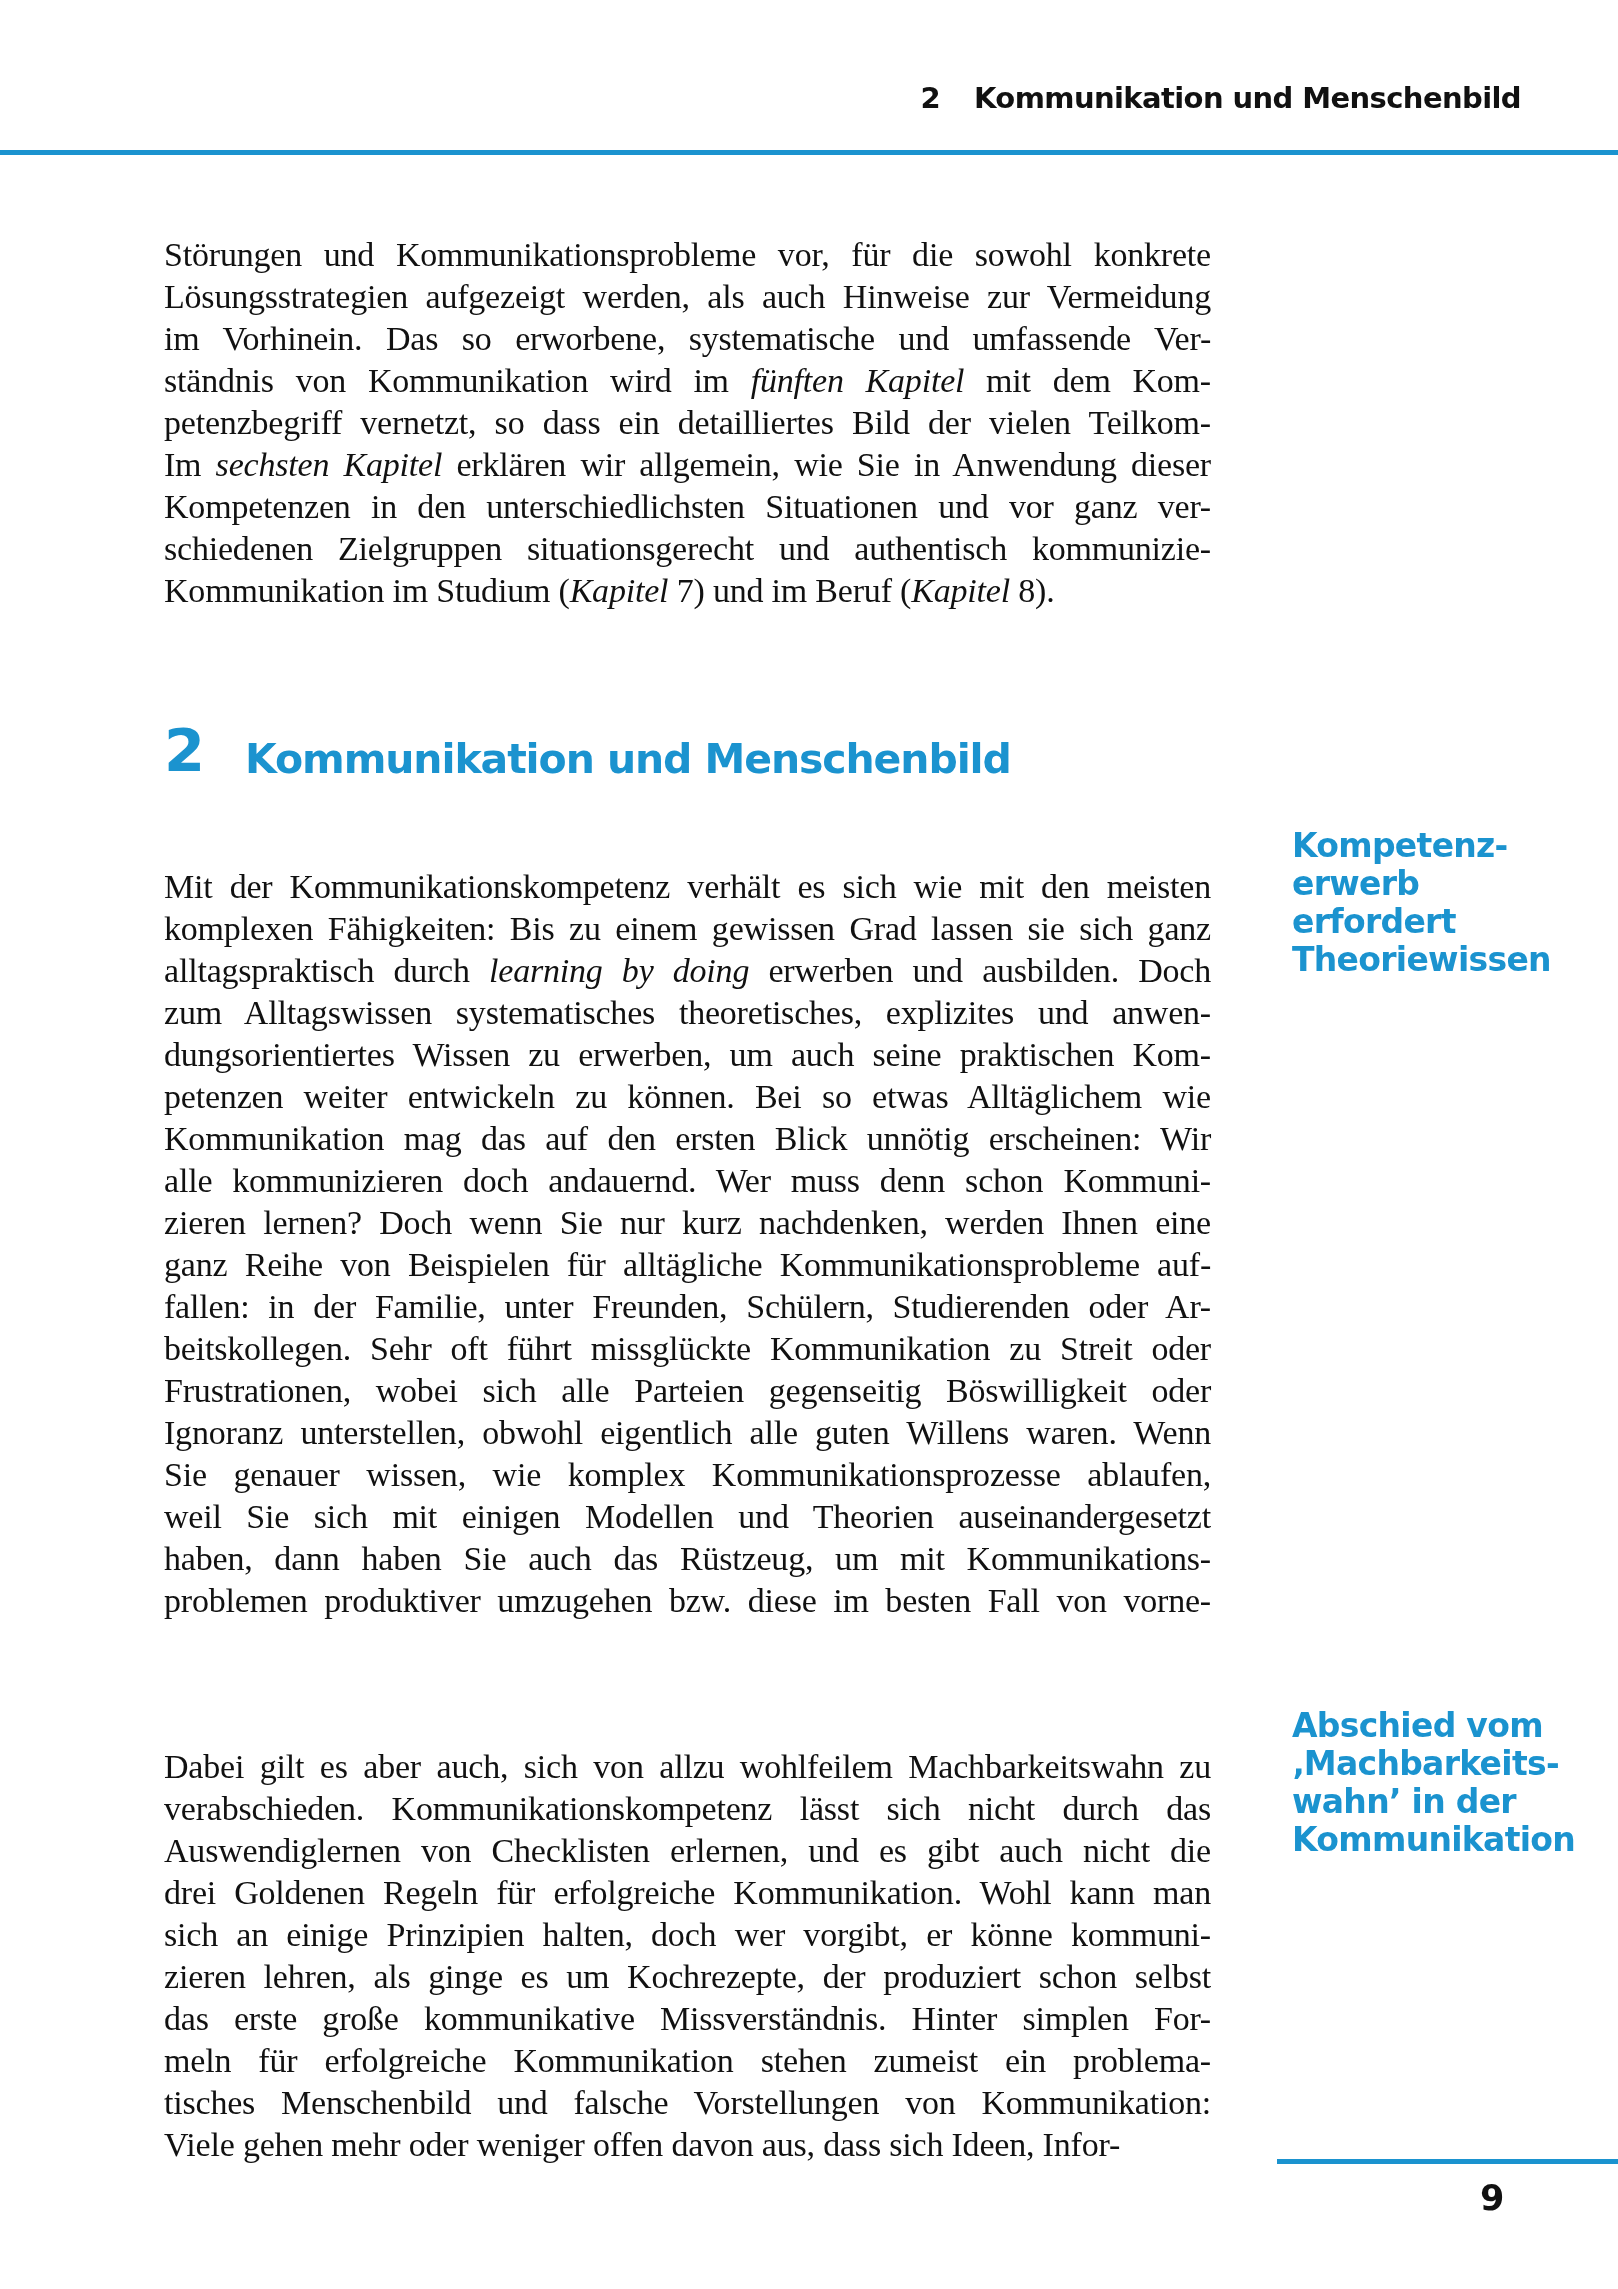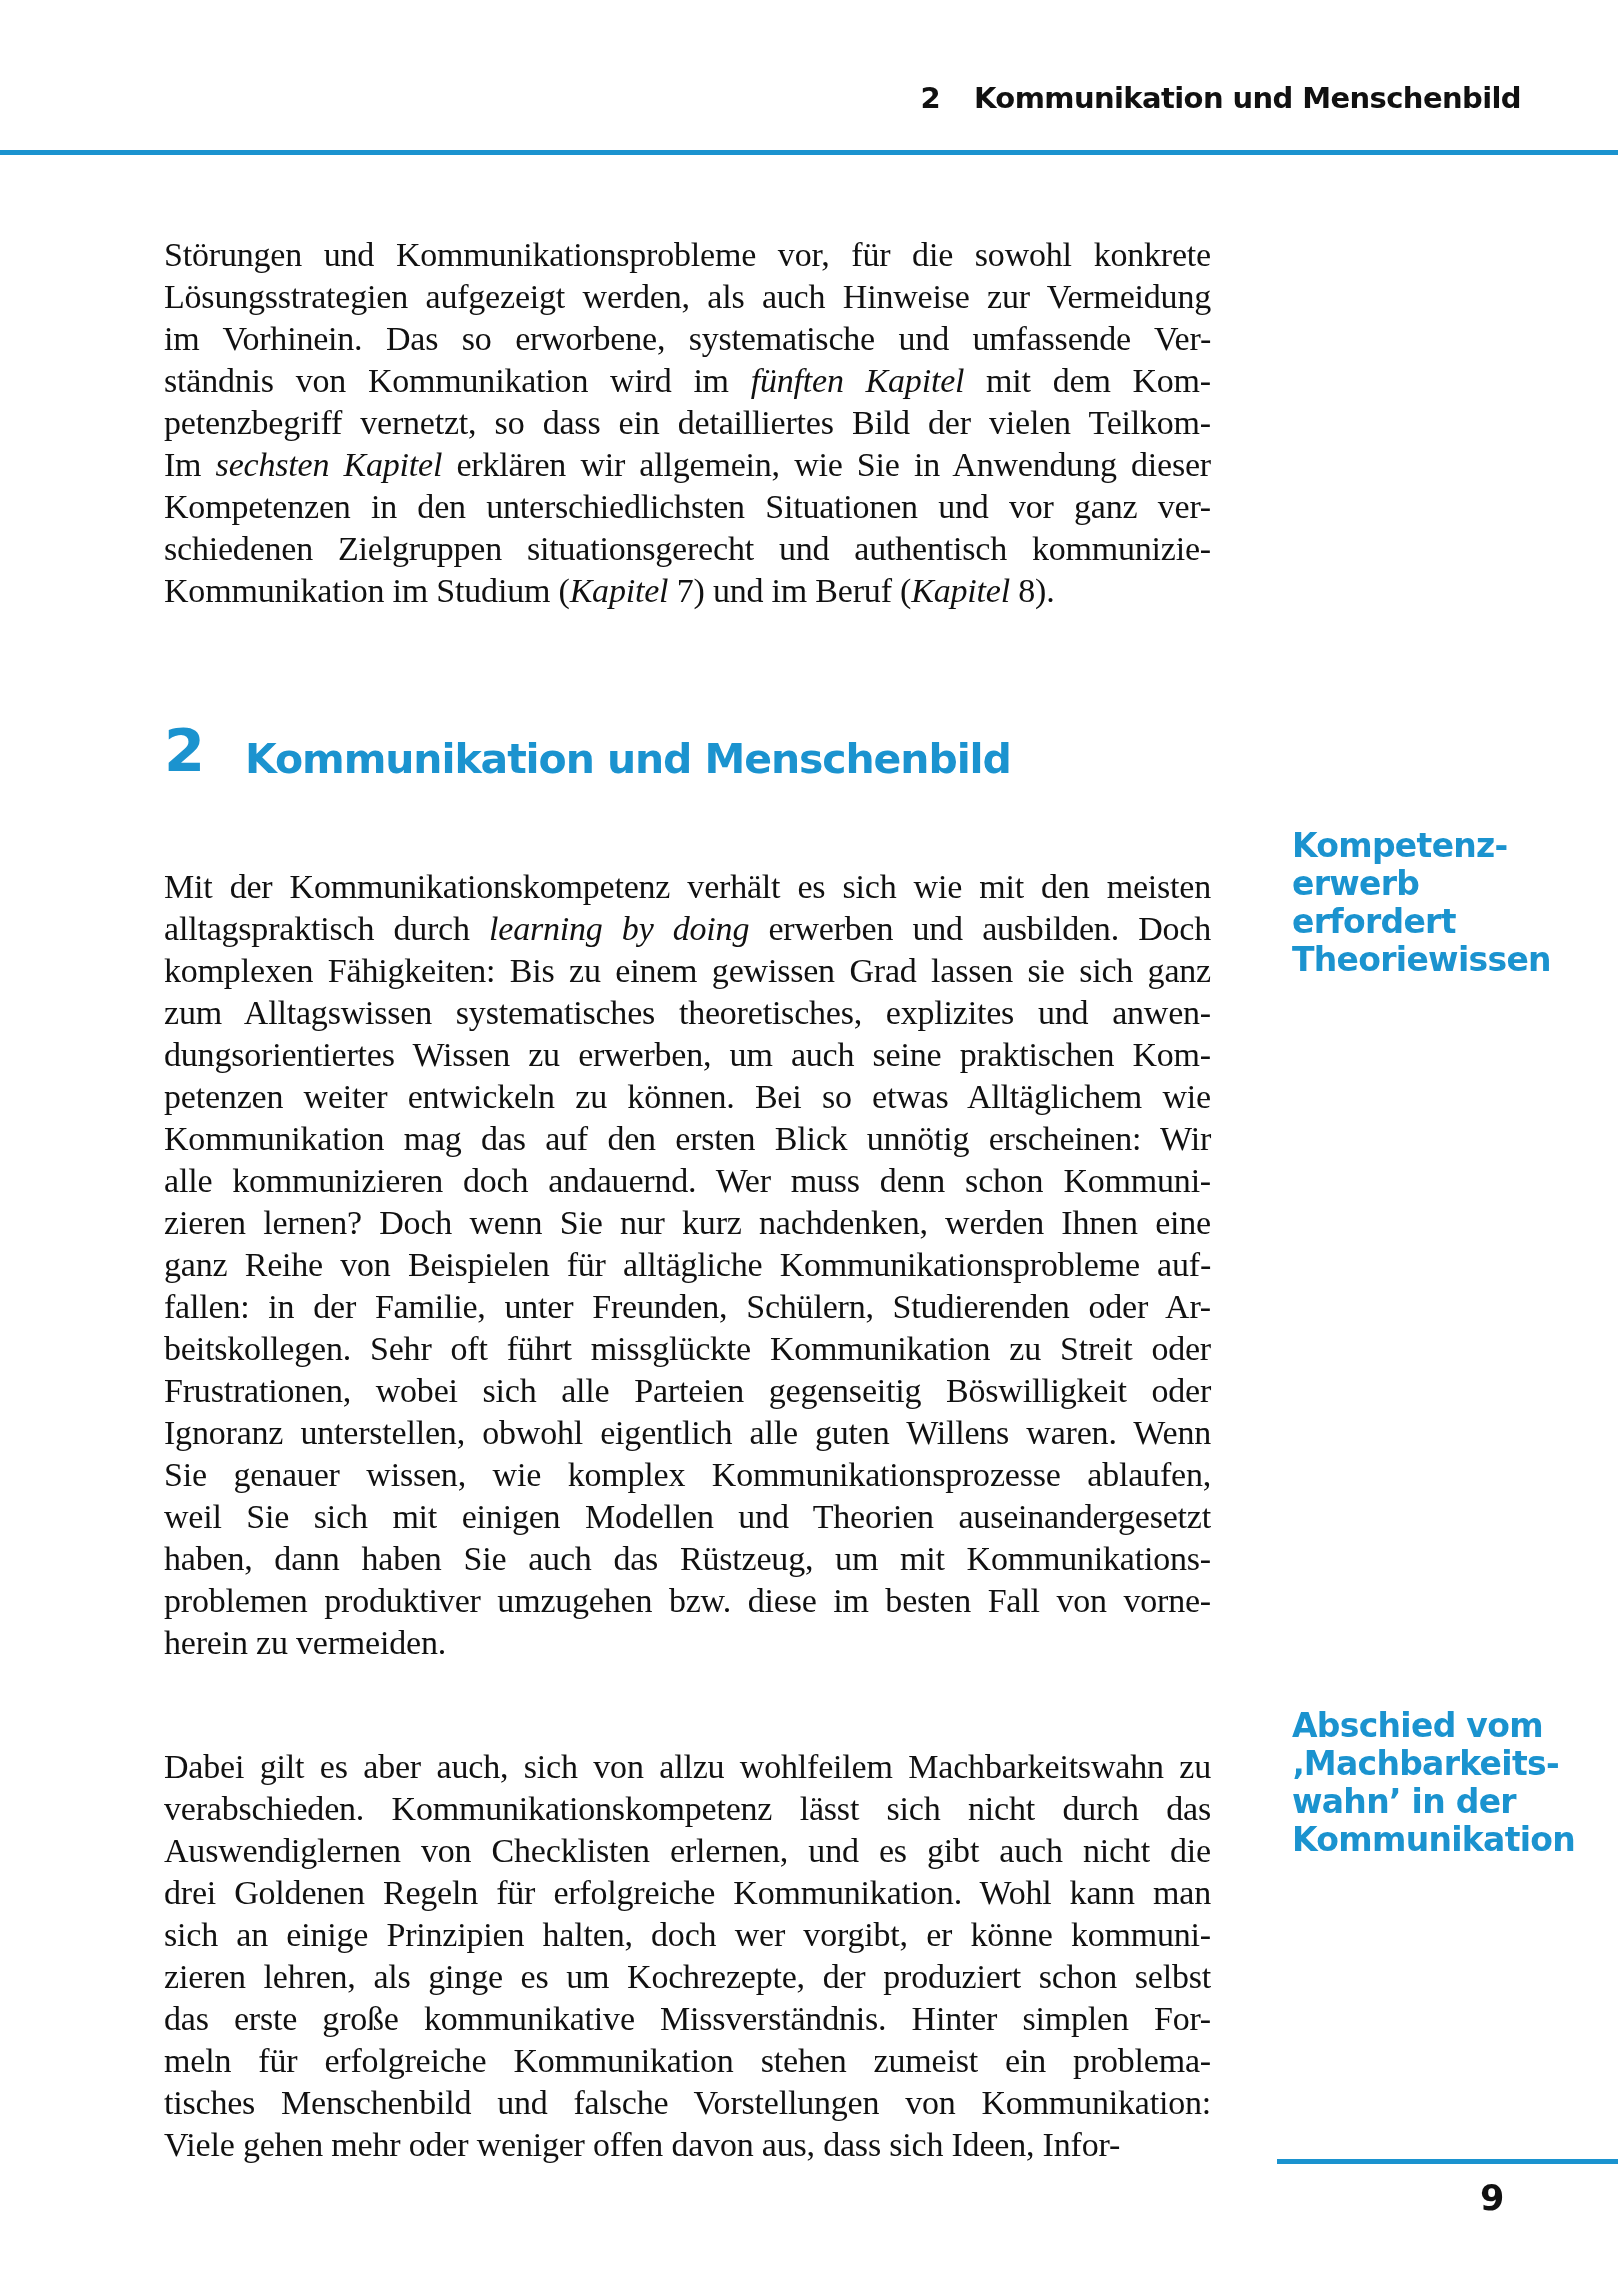--- a/index.html
+++ b/index.html
@@ -76,38 +76,37 @@
       <span class="line last">Kommunikation im Studium (<em>Kapitel</em> 7) und im Beruf (<em>Kapitel</em> 8).</span>
     </div>
 
   <div class="sec-head">
     <span class="num">2</span>
     <span class="title">Kommunikation und Menschenbild</span>
   </div>
 
   <div class="body-text p2">
       <span class="line">Mit der Kommunikationskompetenz verhält es sich wie mit den meisten</span>
+      <span class="line">komplexen Fähigkeiten: Bis zu einem gewissen Grad lassen sie sich ganz</span>
       <span class="line">alltagspraktisch durch <em>learning by doing</em> erwerben und ausbilden. Doch</span>
-      <span class="line">komplexen Fähigkeiten: Bis zu einem gewissen Grad lassen sie sich ganz</span>
       <span class="line">zum Alltagswissen systematisches theoretisches, explizites und anwen-</span>
       <span class="line">dungsorientiertes Wissen zu erwerben, um auch seine praktischen Kom-</span>
       <span class="line">petenzen weiter entwickeln zu können. Bei so etwas Alltäglichem wie</span>
       <span class="line">Kommunikation mag das auf den ersten Blick unnötig erscheinen: Wir</span>
       <span class="line">alle kommunizieren doch andauernd. Wer muss denn schon Kommuni-</span>
       <span class="line">zieren lernen? Doch wenn Sie nur kurz nachdenken, werden Ihnen eine</span>
       <span class="line">ganz Reihe von Beispielen für alltägliche Kommunikationsprobleme auf-</span>
       <span class="line">fallen: in der Familie, unter Freunden, Schülern, Studierenden oder Ar-</span>
       <span class="line">beitskollegen. Sehr oft führt missglückte Kommunikation zu Streit oder</span>
       <span class="line">Frustrationen, wobei sich alle Parteien gegenseitig Böswilligkeit oder</span>
       <span class="line">Ignoranz unterstellen, obwohl eigentlich alle guten Willens waren. Wenn</span>
       <span class="line">Sie genauer wissen, wie komplex Kommunikationsprozesse ablaufen,</span>
       <span class="line">weil Sie sich mit einigen Modellen und Theorien auseinandergesetzt</span>
       <span class="line">haben, dann haben Sie auch das Rüstzeug, um mit Kommunikations-</span>
       <span class="line">problemen produktiver umzugehen bzw. diese im besten Fall von vorne-</span>
-      <span class="line last">herein zu vermeiden.</span>
     </div>
 
   <div class="margin-note mn1">
       <span class="mline">Kompetenz-</span>
       <span class="mline">erwerb</span>
       <span class="mline">erfordert</span>
       <span class="mline">Theoriewissen</span>
     </div>
 
   <div class="body-text p3">

